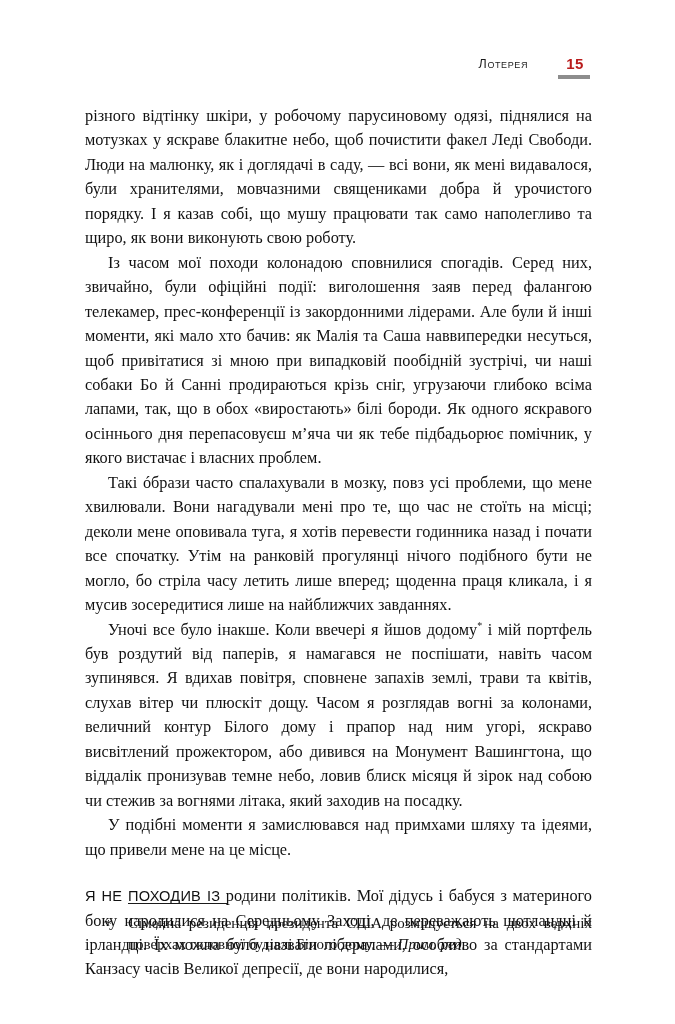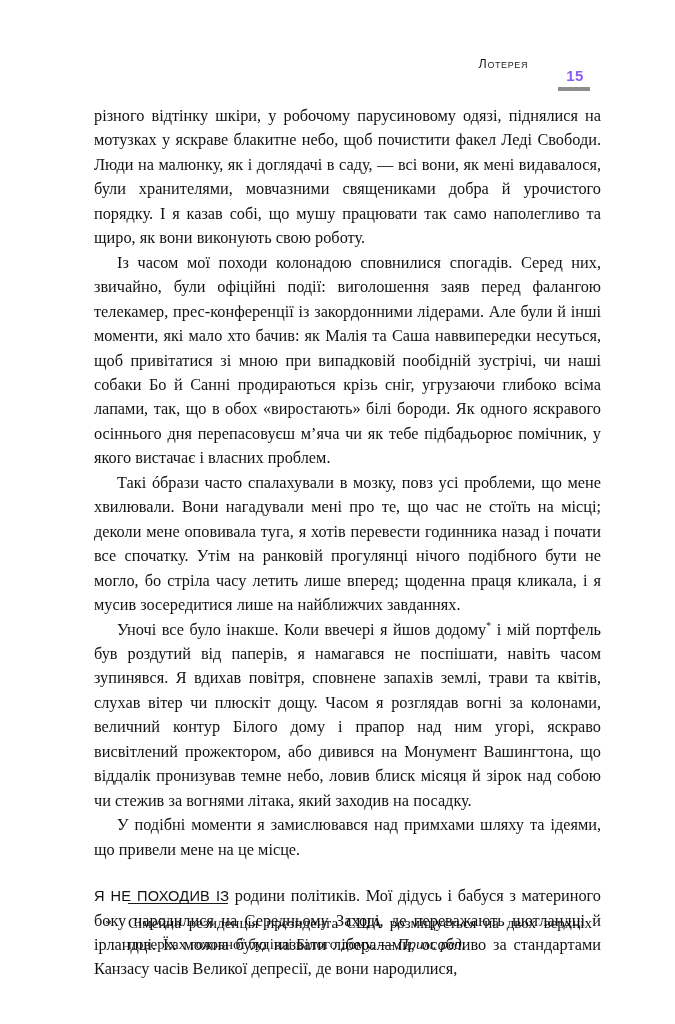--- a/index.html
+++ b/index.html
@@ -41,38 +41,37 @@
   .folio {
     margin-left: 30px;
     width: 34px;
     text-align: center;
   }
   .folio-num {
     display: block;
     font-family: "Liberation Sans", "DejaVu Sans", sans-serif;
     font-size: 15px;
     font-weight: 700;
-    color: #8b5cf6;
+    color: #b91c1c;
     line-height: 16px;
     letter-spacing: 0.3px;
-    margin-top: 12px;
   }
   .folio-rule {
     display: block;
     margin-top: 3px;
     height: 4px;
     background: #8d8d8d;
     width: 32px;
   }
 
   
   .textblock {
     position: absolute;
     top: 104px;
-    left: 94px;
+    left: 85px;
     width: 507px;
   }
   p.para {
     margin: 0;
     font-size: 16.3px;
     line-height: 24.45px;
     text-align: justify;
     text-indent: 23px;
     hyphens: manual;
     word-spacing: 0.1px;

